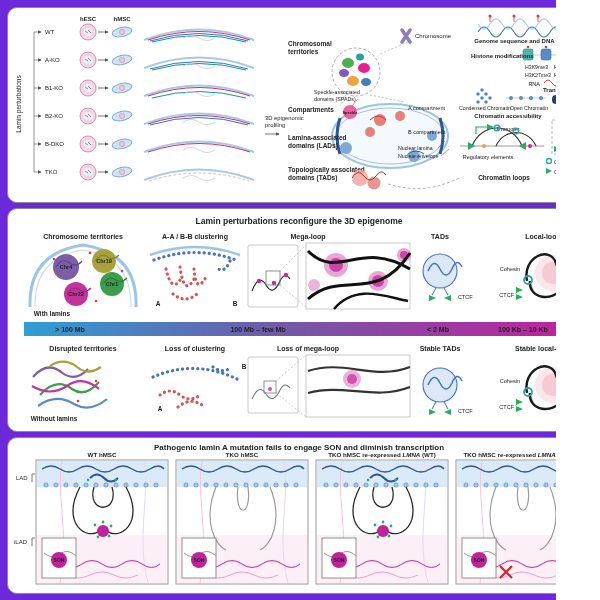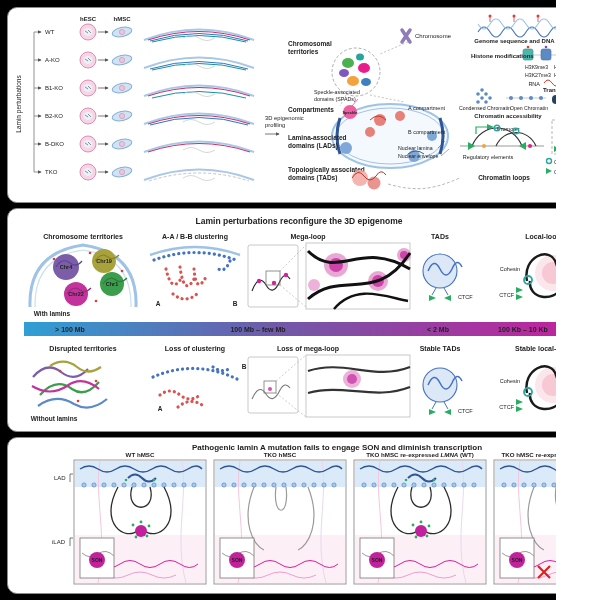--- a/index.html
+++ b/index.html
@@ -1,20 +1,20 @@
 <!DOCTYPE html>
 <html><head>
 <meta charset="utf-8">
 <style>
   html,body{margin:0;padding:0;background:#fff;}
-  .stage{position:relative;width:556px;height:600px;background:#000000;font-family:"Liberation Sans",sans-serif;overflow:hidden;}
+  .stage{position:relative;width:556px;height:600px;background:#6d28d9;font-family:"Liberation Sans",sans-serif;overflow:hidden;}
   .panel{position:absolute;box-sizing:border-box;border:1.5px solid #8c8c8c;border-radius:10px;background:#fff;overflow:hidden;}
   #panel1{left:7px;top:7px;width:586px;height:196px;}
   #panel2{left:7px;top:208px;width:586px;height:224px;}
-  #panel3{left:7px;top:437px;width:586px;height:157px;padding-left:38px;}
+  #panel3{left:7px;top:437px;width:586px;height:157px;}
   svg{display:block;font-family:"Liberation Sans",sans-serif;}
   text{fill:#222;}
 </style>
 </head>
 <body>
 
 <div class="stage">
 
   <div class="panel" id="panel1">
     <svg width="582" height="192" viewBox="0 0 582 192">

